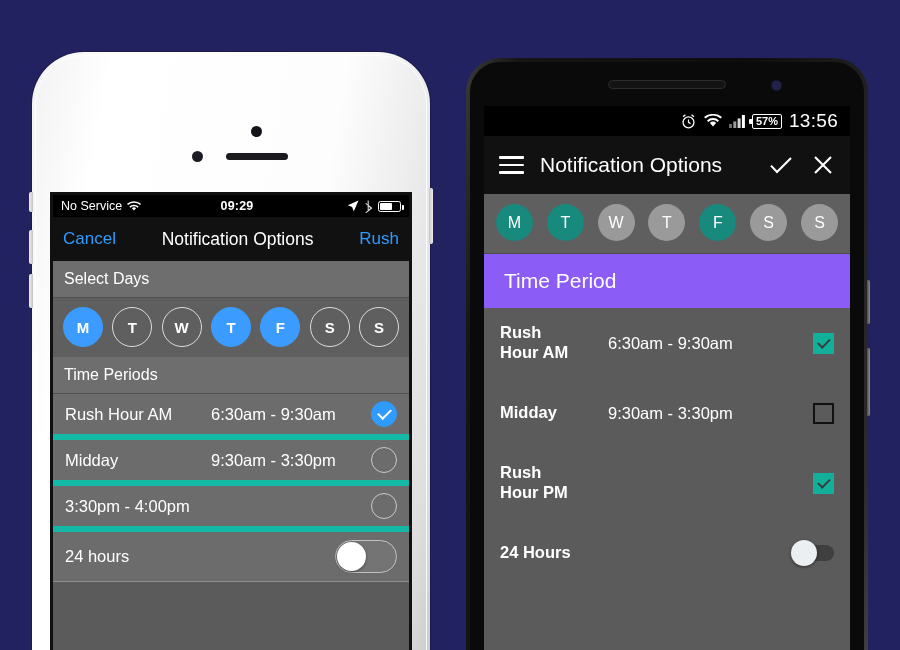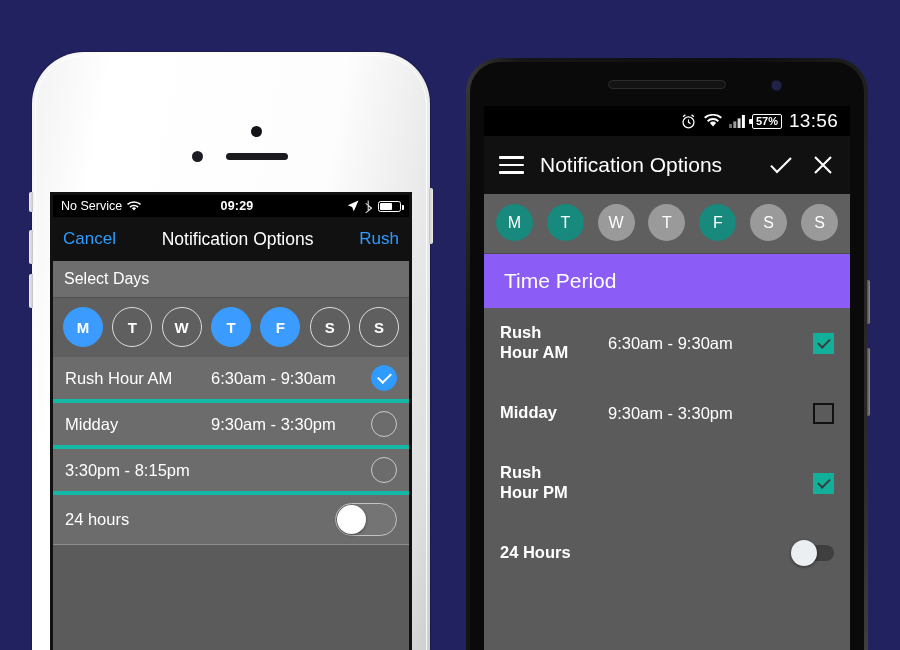--- a/index.html
+++ b/index.html
@@ -115,21 +115,21 @@
     display: flex; align-items: center; justify-content: center;
     font-size: 15px; font-weight: bold; color: #fff;
     border: 1.6px solid #ddd; background: transparent;
   }
   .day.on { background: #3b9bff; border-color: #3b9bff; }
 
   .ios-row {
     background: #6c6c6c; color: #fff;
     display: flex; align-items: center;
     height: 46px; padding: 0 12px;
-    border-bottom: 4px solid #14b8a6;
+    border-bottom: 6px solid #14b8a6;
   }
   .ios-row .r-name { font-size: 16.5px; width: 146px; }
   .ios-row .r-time { font-size: 16.5px; flex: 1; }
   .radio {
     width: 26px; height: 26px; border-radius: 50%;
     border: 1.6px solid #c9c9c9;
   }
   .radio.on {
     background: #2f9bff; border-color: #2f9bff;
     display: flex; align-items: center; justify-content: center;
@@ -310,33 +310,34 @@
       <div class="ios-days">
         <div class="day on">M</div>
         <div class="day">T</div>
         <div class="day">W</div>
         <div class="day on">T</div>
         <div class="day on">F</div>
         <div class="day">S</div>
         <div class="day">S</div>
       </div>
 
+      <div class="ios-section">Time Periods</div>
 
       <div class="ios-row">
         <span class="r-name">Rush Hour AM</span>
         <span class="r-time">6:30am - 9:30am</span>
         <span class="radio on"></span>
       </div>
       <div class="ios-row">
         <span class="r-name">Midday</span>
         <span class="r-time">9:30am - 3:30pm</span>
         <span class="radio"></span>
       </div>
       <div class="ios-row">
-        <span class="r-time">3:30pm - 8:15pm</span>
+        <span class="r-time">3:30pm - 4:00pm</span>
         <span class="radio"></span>
       </div>
 
       <div class="ios-row" style="height:50px;border-bottom:1px solid #8d8d8d;">
         <span class="r-name" style="width:auto;flex:1;">24 hours</span>
         <span class="ios-sw-track">
           <span class="ios-sw-knob"></span>
         </span>
       </div>
 

